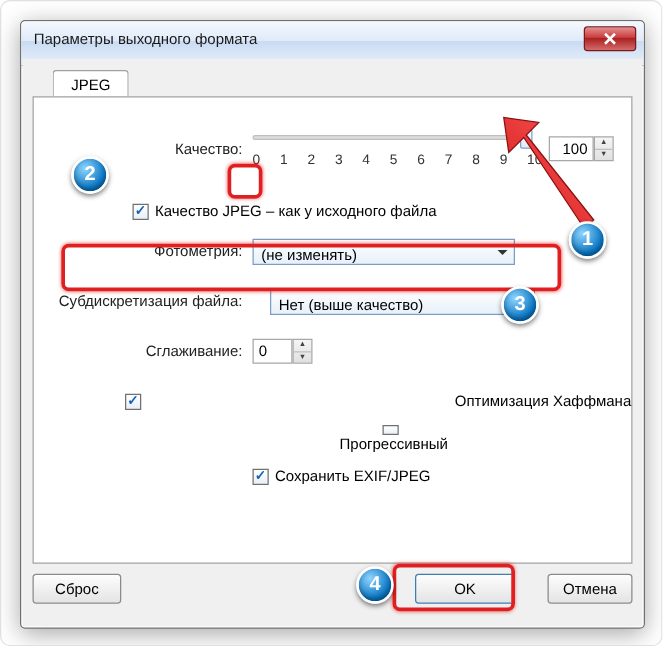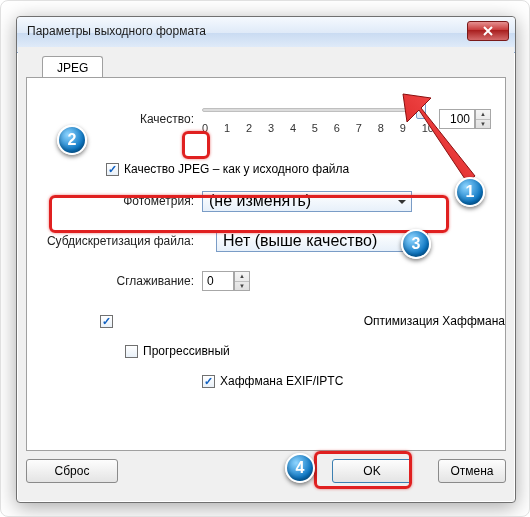--- a/index.html
+++ b/index.html
@@ -19,21 +19,21 @@
   .sliderwrap { position: relative; flex: 1; height: 34px; }
   .track { position: absolute; left: 0; top: 6px; width: 222px; height: 4px; background: #dcdcdc; border: 1px solid #bfbfbf; border-radius: 2px; }
   .thumb { position: absolute; top: 1px; width: 10px; height: 16px; background: linear-gradient(#fdfdfd,#e1eaf4); border: 1px solid #7a9cc6; border-radius: 2px; }
   .ticks { position: absolute; left: 0; top: 20px; width: 232px; display: flex; justify-content: space-between; font-size: 11px; color: #333; }
   .numbox { width: 36px; height: 20px; border: 1px solid #a7a7a7; background: #fff; text-align: right; padding: 2px 4px; font-size: 12px; }
   .spinner { width: 16px; height: 20px; display: flex; flex-direction: column; border: 1px solid #a7a7a7; background: linear-gradient(#f5f5f5,#e0e0e0); }
   .spinner div { flex: 1; display: flex; align-items: center; justify-content: center; font-size: 6px; color: #444; }
   .spinner div:first-child { border-bottom: 1px solid #bfbfbf; }
   .chk { width: 13px; height: 13px; border: 1px solid #707070; background: linear-gradient(#fff,#e8f0f8); margin-right: 5px; display: inline-flex; align-items: center; justify-content: center; }
   .chk.checked::after { content: "✓"; font-size: 11px; color: #1060c0; font-weight: bold; line-height: 1; }
-  .combo { height: 21px; border: 1px solid #7a9cc6; background: linear-gradient(#fff,#e7f0fa); display: flex; align-items: flex-start; padding: 0 18px 0 6px; position: relative; font-size: 16px; }
+  .combo { height: 21px; border: 1px solid #7a9cc6; background: linear-gradient(#fff,#e7f0fa); display: flex; align-items: flex-end; padding: 0 18px 0 6px; position: relative; font-size: 12px; }
   .combo::after { content: ""; position: absolute; right: 5px; top: 8px; border: 4px solid transparent; border-top-color: #333; }
   .btn { height: 24px; border: 1px solid #8a8a8a; background: linear-gradient(#fdfdfd,#e4e4e4); border-radius: 3px; display: inline-flex; align-items: center; justify-content: center; padding: 0 18px; font-size: 12px; }
   .bottombar { position: absolute; left: 8px; right: 8px; bottom: 12px; height: 30px; }
   .annot { position: absolute; width: 30px; height: 30px; border-radius: 50%; background: radial-gradient(circle at 35% 30%, #8fd5ff, #0a75c2 65%, #054a7f); border: 2px solid #fff; box-shadow: 0 2px 4px rgba(0,0,0,0.5), inset 0 -2px 4px rgba(0,0,0,0.3); color: #fff; font-weight: bold; font-size: 16px; display: flex; align-items: center; justify-content: center; z-index: 20; }
   .redbox { position: absolute; border: 3px solid #e02020; border-radius: 6px; box-shadow: 0 0 3px rgba(224,32,32,0.6); z-index: 10; pointer-events: none; }
   .arrow { position: absolute; z-index: 15; pointer-events: none; }
 </style>
 </head>
 <body>
 
@@ -106,34 +106,34 @@
               <div>▲</div>
               <div>▼</div>
             </div>
       </div>
 
       <div class="row" style="top:232px; padding-left:73px;justify-content:space-between;">
         <span class="chk checked"></span>
         <span>Оптимизация Хаффмана</span>
       </div>
 
-      <div class="row" style="top:262px; padding-left:98px;">
+      <div class="row" style="top:262px; padding-left:98px;flex-direction:column;">
         <span class="chk"></span>
         <span>Прогрессивный</span>
       </div>
 
       <div class="row" style="top:292px; padding-left:175px;">
         <span class="chk checked"></span>
-        <span>Хаффмана EXIF/IPTC</span>
+        <span>Сохранить EXIF/JPEG</span>
       </div>
 
     </div>
 
     <div class="bottombar">
-      <div class="btn" style="position:absolute;left:0;width:92px;">
+      <div class="btn" style="position:absolute;left:0;width:71px;">
         <span>Сброс</span>
       </div>
       <div class="btn" style="position:absolute;right:94px;width:80px;border-color:#3c7fb1;">
         <span>OK</span>
       </div>
       <div class="btn" style="position:absolute;right:0;width:68px;">
         <span>Отмена</span>
       </div>
     </div>
 

